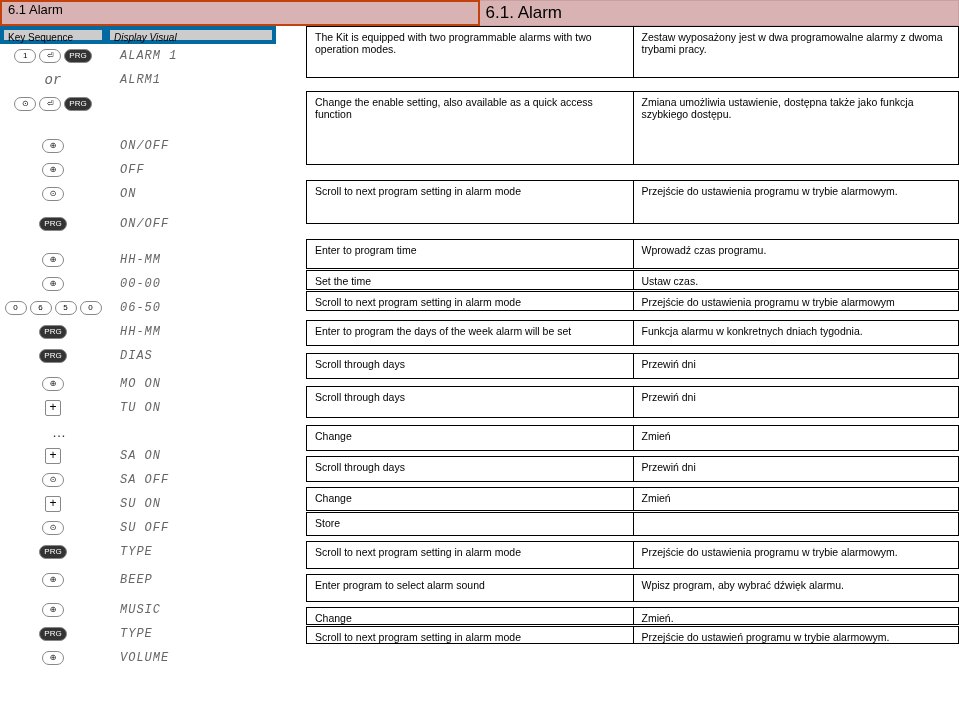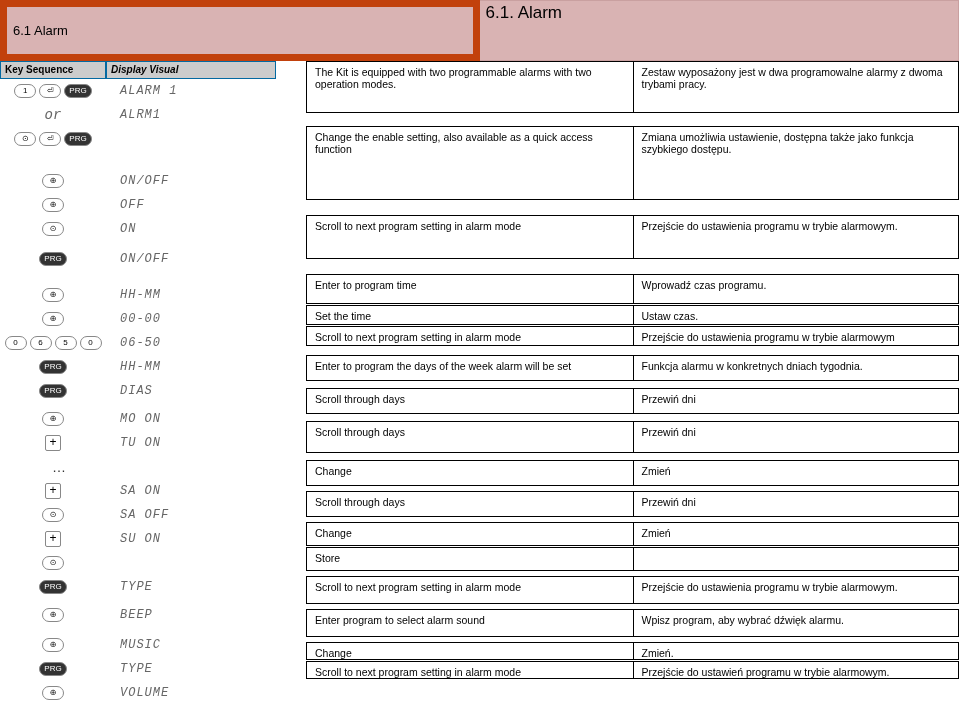--- a/index.html
+++ b/index.html
@@ -15,22 +15,22 @@
     position: relative;
     background: #fff;
   }
   .header-row {
     display: flex;
     width: 100%;
   }
   .header-left {
     width: 50%;
     background: #d9b3b3;
-    border: 7px solid #c2410c;
-    padding: 16px 6px;
+    border: 2px solid #c2410c;
+    padding: 0 6px;
     font-size: 13px;
     box-sizing: border-box;
   }
   .header-right {
     width: 50%;
     background: #d9b3b3;
     border: 1px solid #c9a0a0;
     border-left: none;
     padding: 2px 6px;
     font-size: 17px;
@@ -48,23 +48,23 @@
     flex: 1;
     display: flex;
     flex-direction: column;
   }
   .sub-header {
     display: flex;
     height: 18px;
   }
   .sub-header-cell {
     background: #ccc;
-    border: 1px solid #0369a1;
+    border: 4px solid #0369a1;
     font-size: 10px;
-    font-weight: bold;
+    font-weight: normal;
     padding: 2px 4px;
     box-sizing: border-box;
   }
   .key-seq-col { width: 106px; }
   .disp-vis-col { width: 170px; font-style: italic; }
   .content-img {
     width: 306px;
     position: relative;
   }
   .vis-row {
@@ -291,20 +291,21 @@
         <div class="vis-row">
           <div class="vis-icons">
               <span class="arrow-up">+</span>
             </div>
           <div class="vis-text">SU ON</div>
         </div>
         <div class="vis-row">
           <div class="vis-icons">
               <span class="pill">⊙</span>
             </div>
+          <div class="vis-text">SU OFF</div>
         </div>
         <div class="vis-row">
           <div class="vis-icons">
               <span class="pill pill-dark">PRG</span>
             </div>
           <div class="vis-text">TYPE</div>
         </div>
 
         <div style="height:4px"></div>
 

